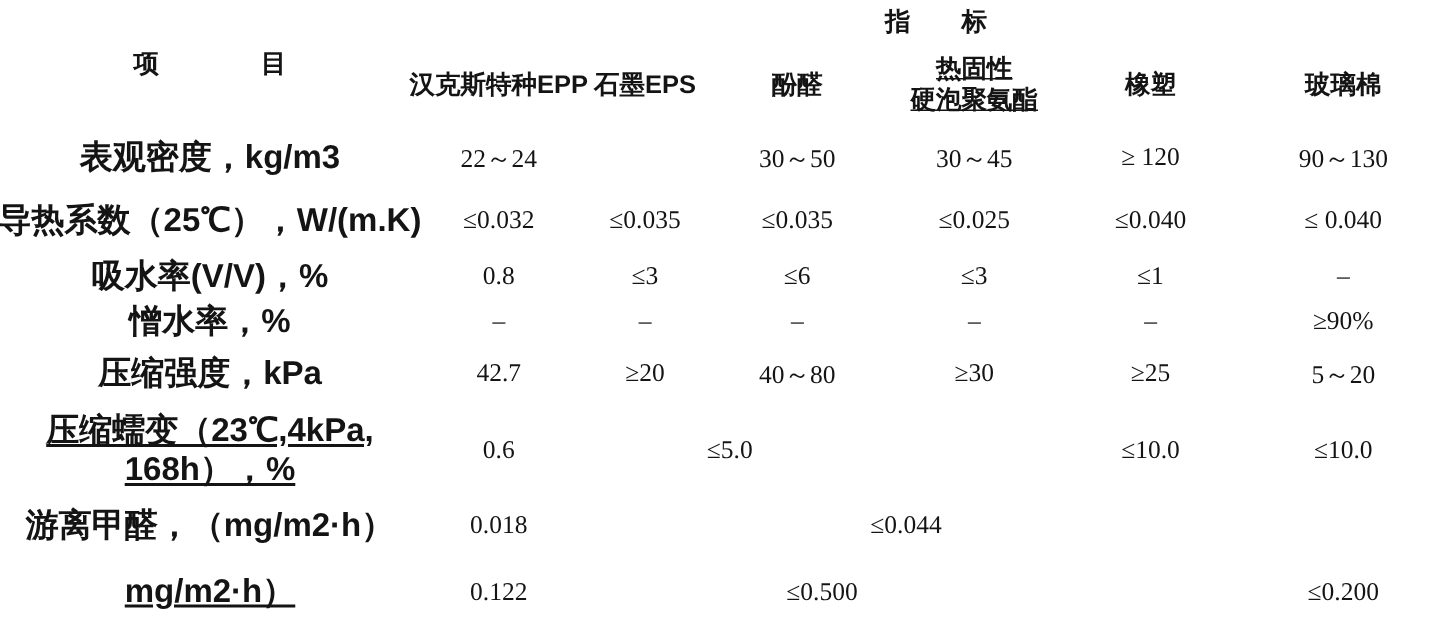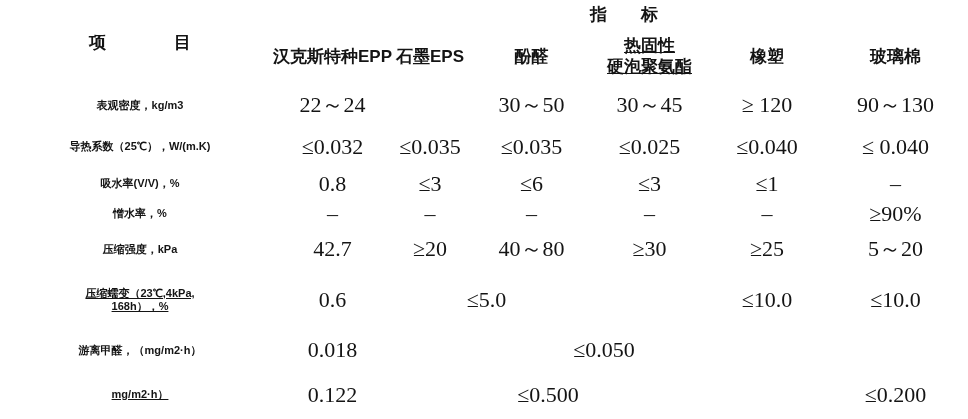--- a/index.html
+++ b/index.html
@@ -29,25 +29,25 @@
     justify-content: center;
     text-align: center;
     white-space: nowrap;
   }
   .hdr {
     font-weight: bold;
     font-size: 17px;
   }
   .lbl {
     font-weight: bold;
-    font-size: 11px;
+    font-size: 22px;
   }
   .val {
     font-family: "Liberation Serif", "DejaVu Serif", serif;
-    font-size: 22px;
+    font-size: 17px;
   }
   .two-line {
     flex-direction: column;
     line-height: 1.2;
     text-decoration: underline;
   }
   .two-line span { display: block; }
 </style>
 </head>
 <body>
@@ -112,21 +112,21 @@
       <span>压缩蠕变（23℃,4kPa,</span>
       <span>168h），%</span>
     </div>
     <div class="cell val" style="grid-area:8/2">0.6</div>
     <div class="cell val" style="grid-area:8/3/9/5">≤5.0</div>
     <div class="cell val" style="grid-area:8/6">≤10.0</div>
     <div class="cell val" style="grid-area:8/7">≤10.0</div>
 
     <div class="cell lbl" style="grid-area:9/1">游离甲醛，（mg/m2·h）</div>
     <div class="cell val" style="grid-area:9/2">0.018</div>
-    <div class="cell val" style="grid-area:9/3/10/7">≤0.050</div>
+    <div class="cell val" style="grid-area:9/3/10/7">≤0.044</div>
 
     <div class="cell lbl two-line" style="grid-area:10/1">
       <span>mg/m2·h）</span>
     </div>
     <div class="cell val" style="grid-area:10/2">0.122</div>
     <div class="cell val" style="grid-area:10/3/11/6">≤0.500</div>
     <div class="cell val" style="grid-area:10/7">≤0.200</div>
 
   </div>
 </div>

